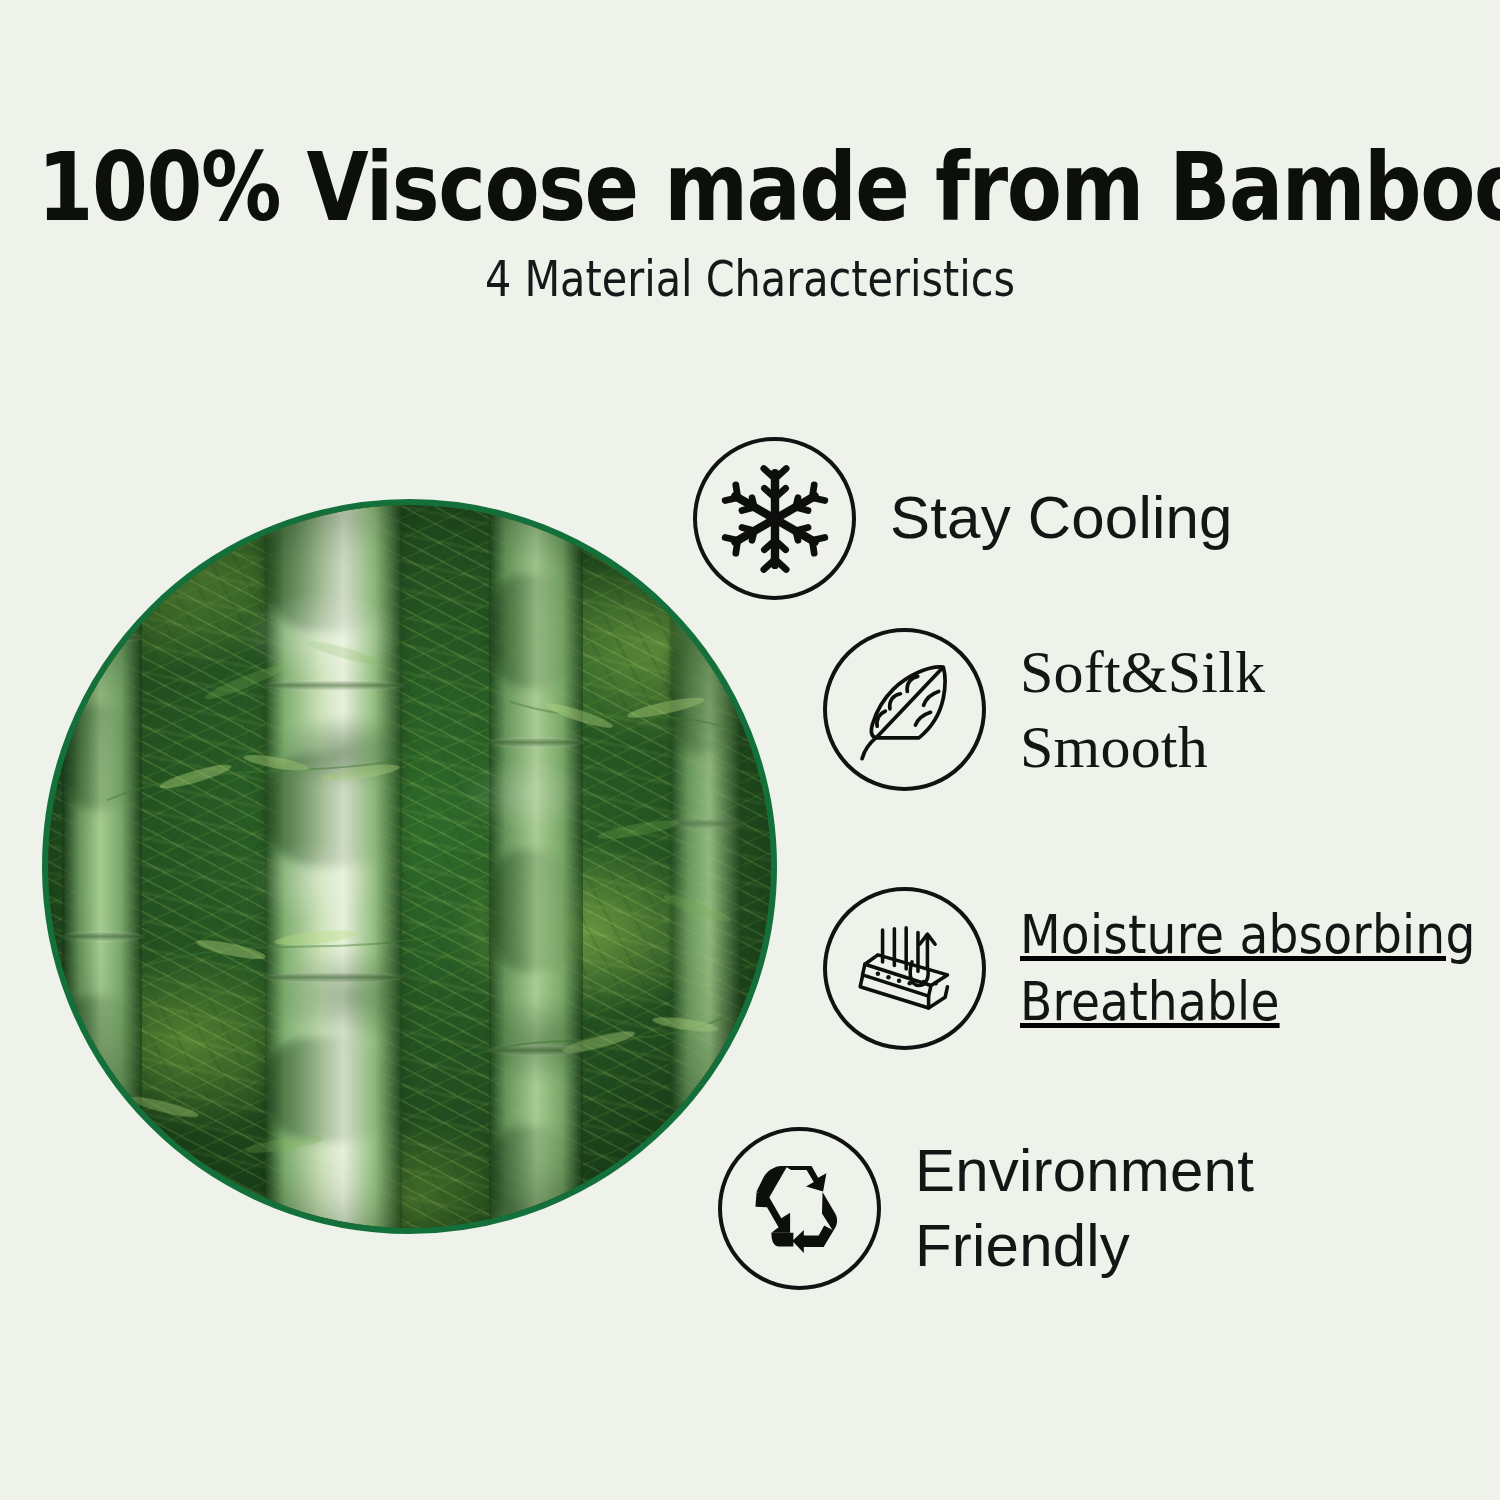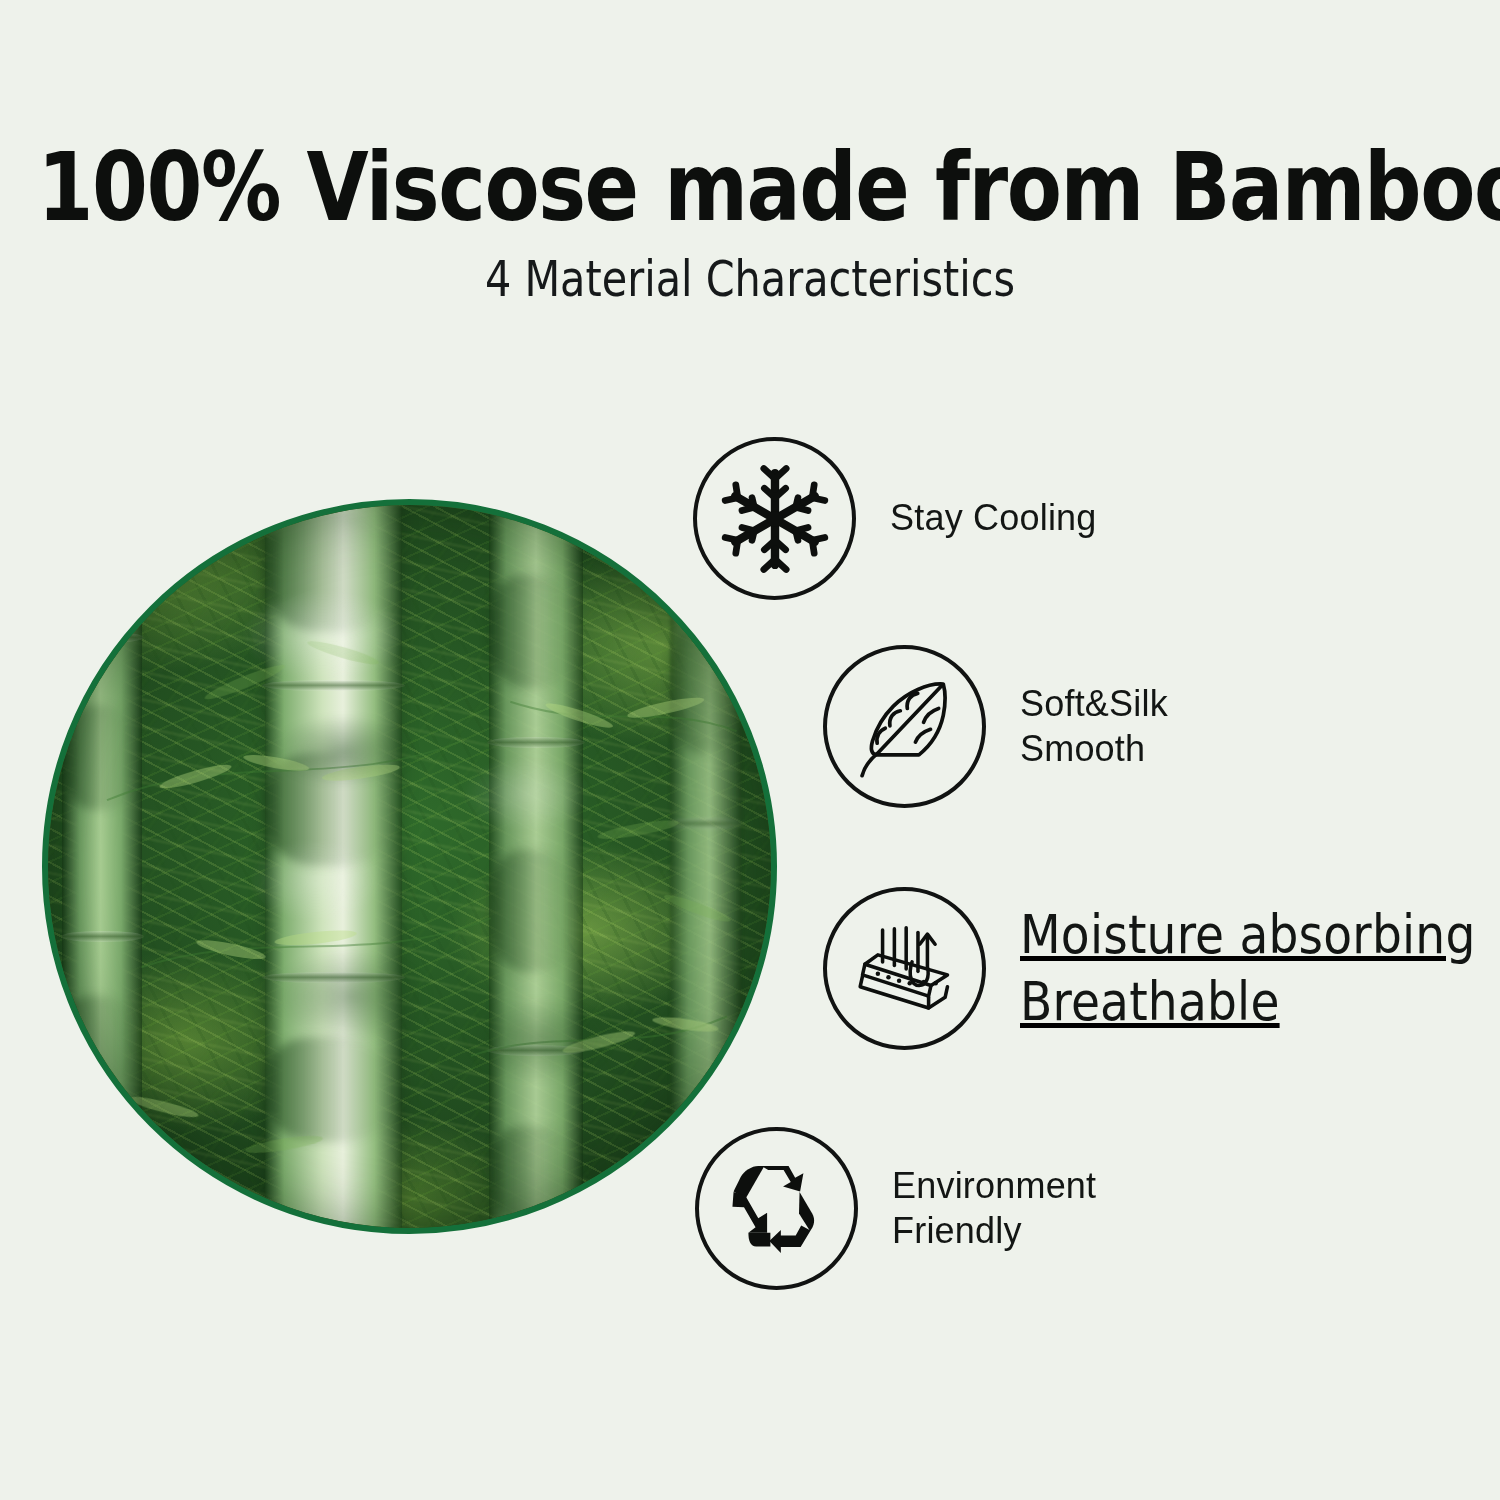--- a/index.html
+++ b/index.html
@@ -210,38 +210,38 @@
     display: flex;
     align-items: center;
     justify-content: center;
     flex: 0 0 auto;
   }
   .icon-circle svg {
     display: block;
   }
   .feature-label {
     margin-left: 34px;
-    font-size: 36px;
+    font-size: 60px;
     font-weight: 400;
     color: #131614;
     line-height: 1.24;
     letter-spacing: 0.2px;
     white-space: pre-line;
   }
   .feature-label.narrow {
     font-family: "Liberation Sans Narrow", "DejaVu Sans Condensed", "Liberation Sans", sans-serif;
     font-size: 54px;
     transform: scaleX(0.97);
     transform-origin: left center;
   }
 
   #feature-0 { left: 693px; top: 437px; }
-  #feature-1 { left: 823px; top: 645px; }
+  #feature-1 { left: 823px; top: 628px; font-family: Liberation Serif, serif; }
   #feature-2 { left: 823px; top: 887px; text-decoration: underline; }
-  #feature-3 { left: 695px; top: 1127px; }
+  #feature-3 { left: 718px; top: 1127px; }
 </style>
 </head>
 <body style="background: rgb(238, 242, 235);">
 
 <div id="infographic">
 
   <div class="header">
     <div class="title">100% Viscose made from Bamboo</div>
     <div class="subtitle">4 Material Characteristics</div>
   </div>

